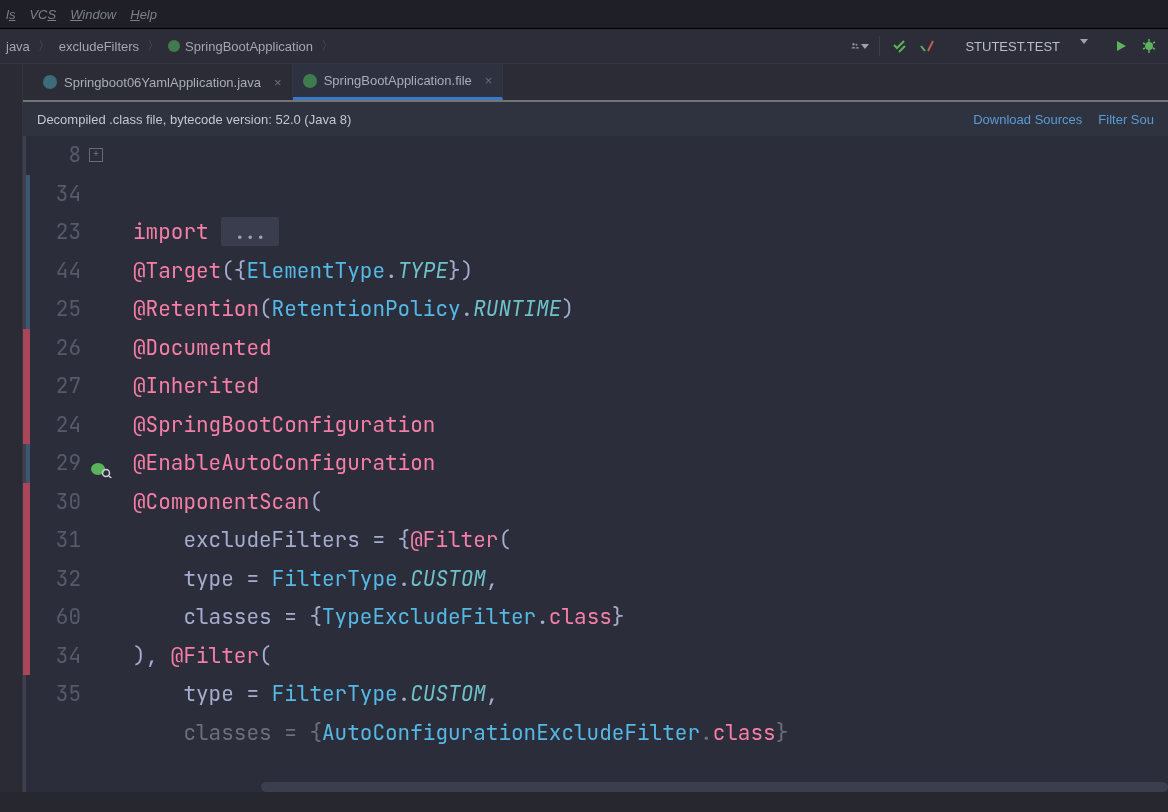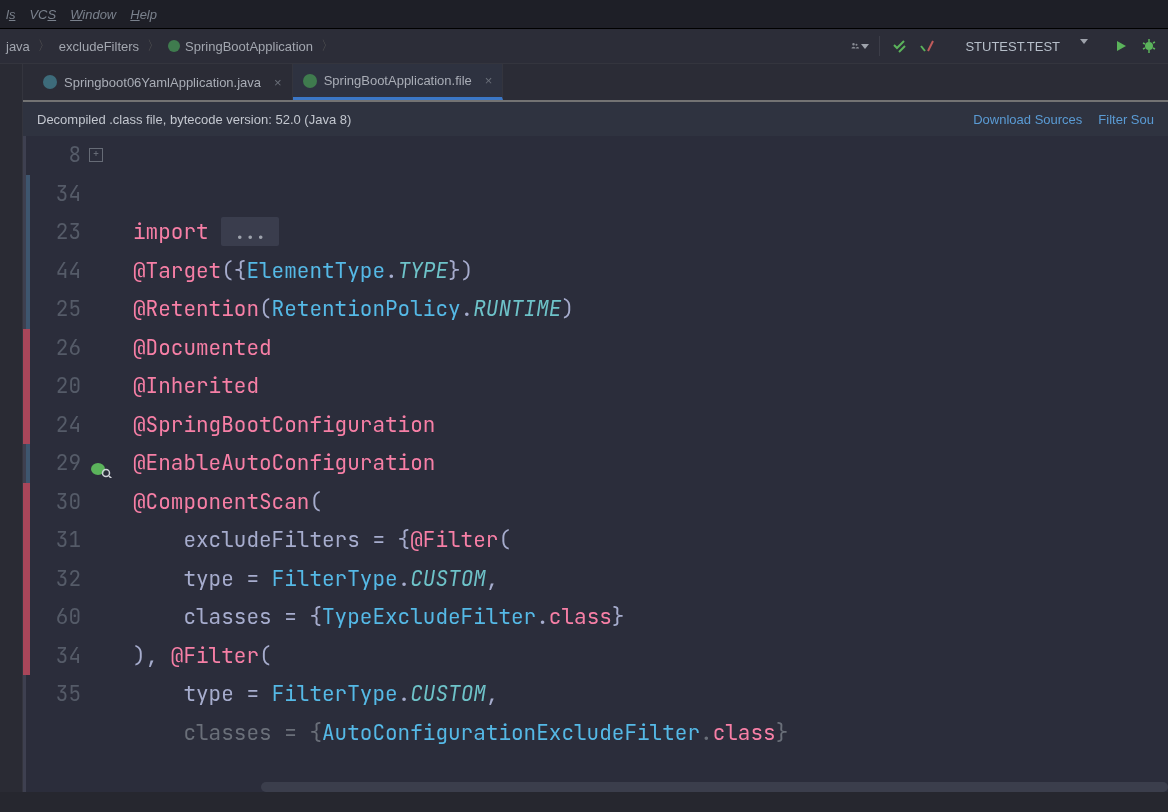--- a/index.html
+++ b/index.html
@@ -167,21 +167,21 @@
 
     <div class="editor">
       <div class="gutter" id="gutter">
         <div class="gstrip"></div>
       <div>8</div>
           <div>34</div>
           <div>23</div>
           <div>44</div>
           <div>25</div>
           <div>26</div>
-          <div>20</div>
+          <div>27</div>
           <div>24</div>
           <div>29</div>
           <div>30</div>
           <div>31</div>
           <div>32</div>
           <div>60</div>
           <div>34</div>
           <div>35</div>
           <div class="gbar" style="top: 38.5px; height: 308px;"></div>
           <div class="gred" style="top: 192.5px; height: 115.5px;"></div>

